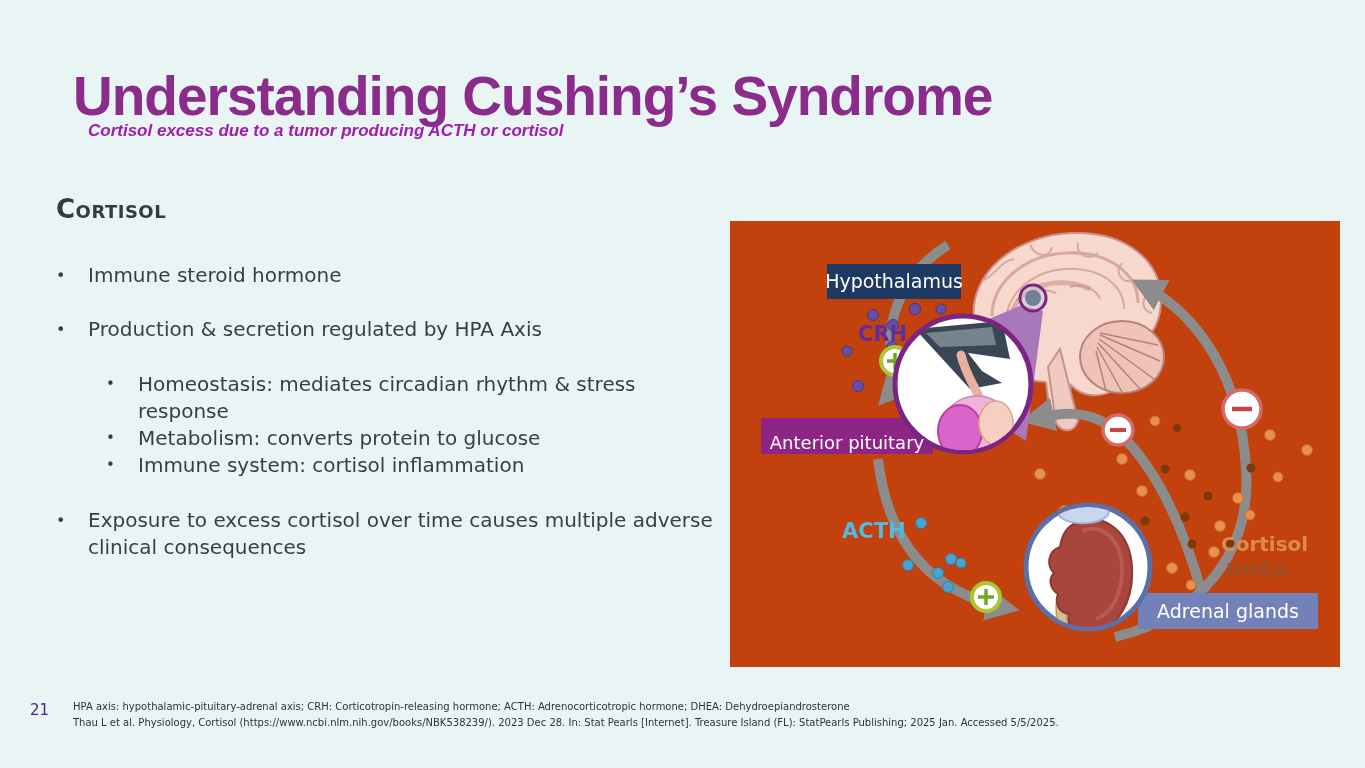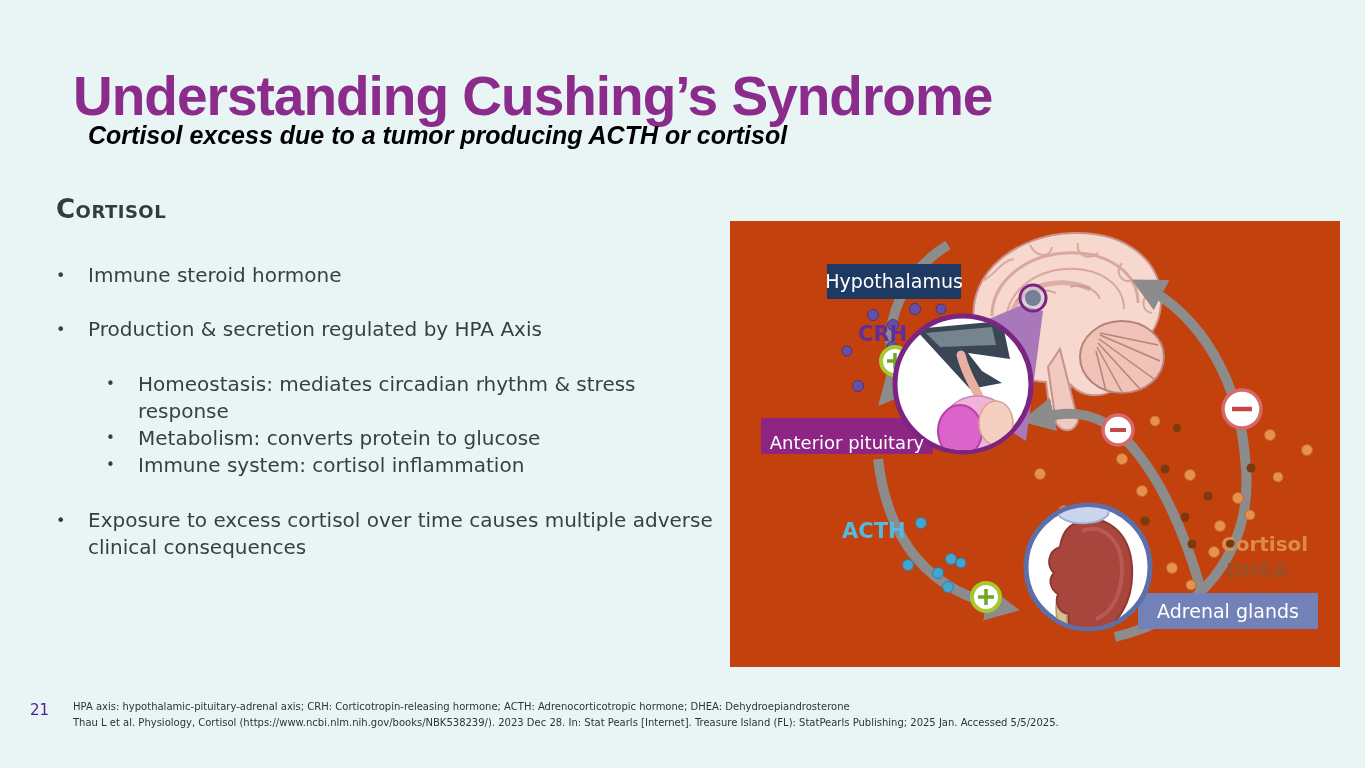--- a/index.html
+++ b/index.html
@@ -13,22 +13,22 @@
   
   .title{
     position:absolute;left:73px;top:64px;
     font-family:"Liberation Sans", sans-serif;
     font-size:55px;font-weight:bold;letter-spacing:-1px;
     color:#8B2B8B;white-space:nowrap;
   }
   .subtitle{
     position:absolute;left:88px;top:121px;
     font-family:"Liberation Sans", sans-serif;
-    font-size:25px;font-weight:bold;font-style:italic;
-    color:#000000;white-space:nowrap;
+    font-size:17px;font-weight:bold;font-style:italic;
+    color:#a21caf;white-space:nowrap;
   }
   
   .section-heading{
     position:absolute;left:56px;top:194px;
     font-size:26px;font-weight:bold;
     font-variant:small-caps;letter-spacing:0.5px;
     color:#353B3B;
   }
   .bullets{position:absolute;left:56px;top:252px;width:680px;color:#393F3F;}
   .b{display:flex;line-height:27px;font-size:20px;}

